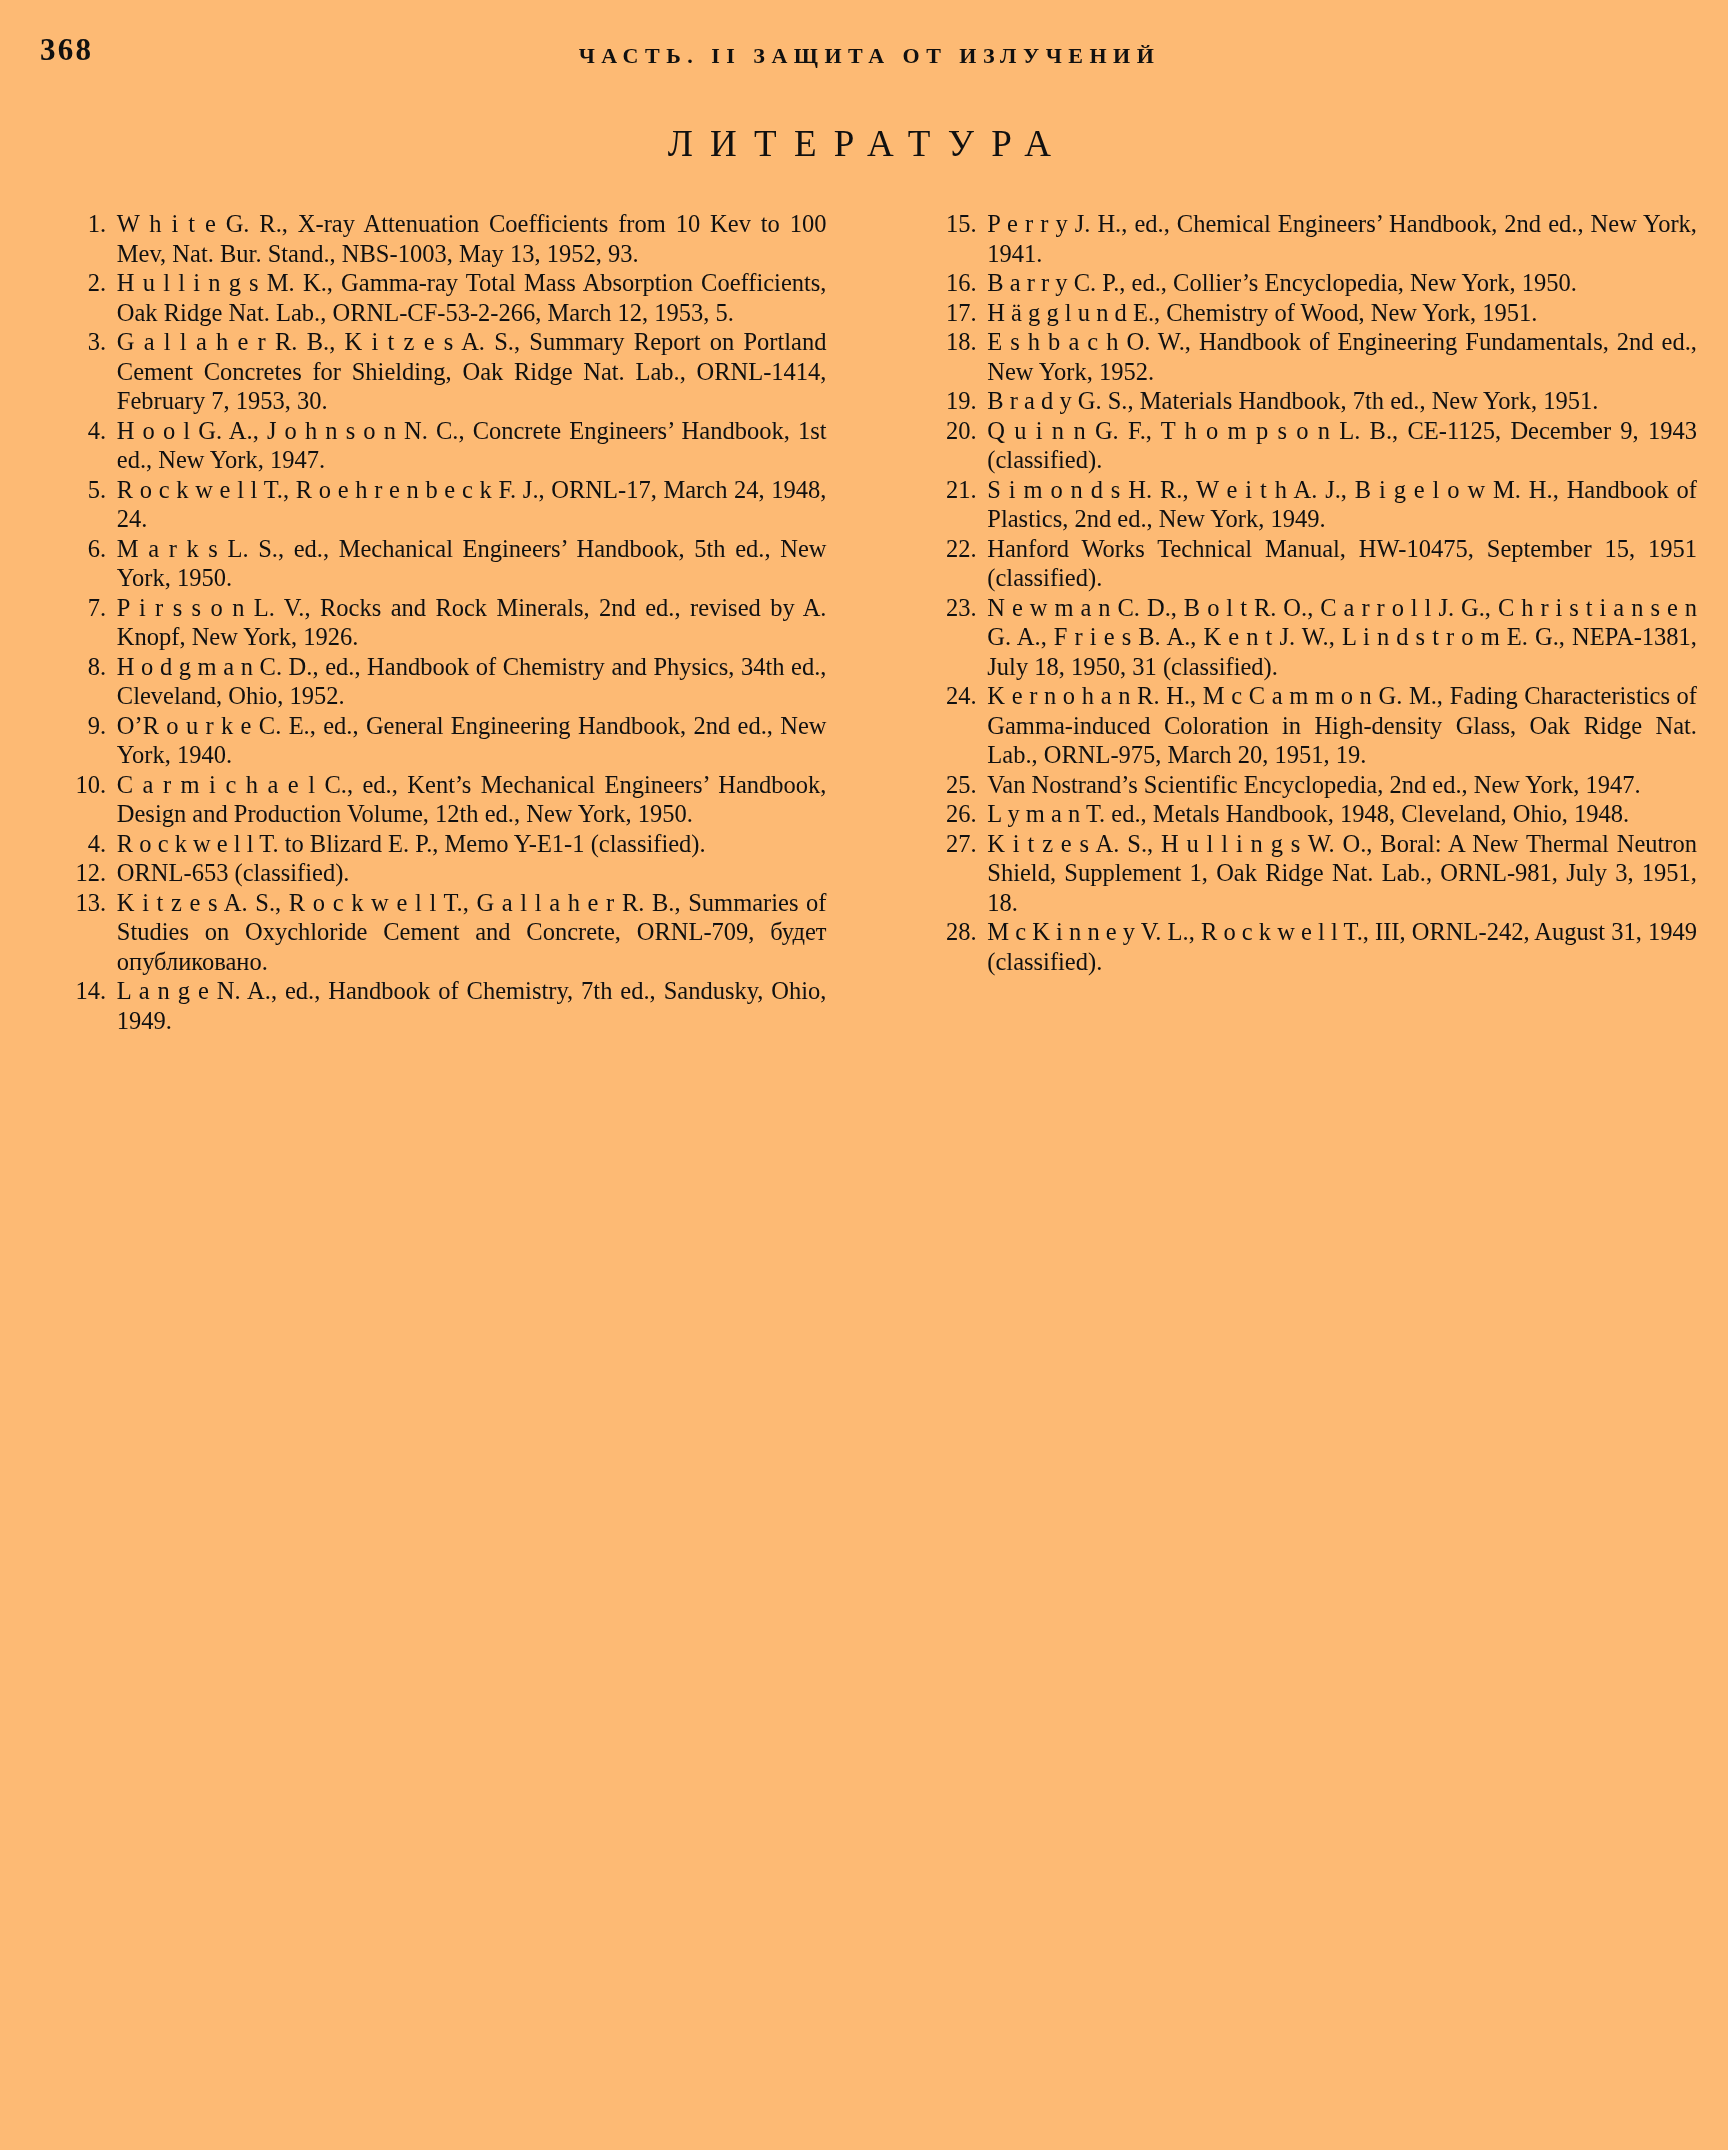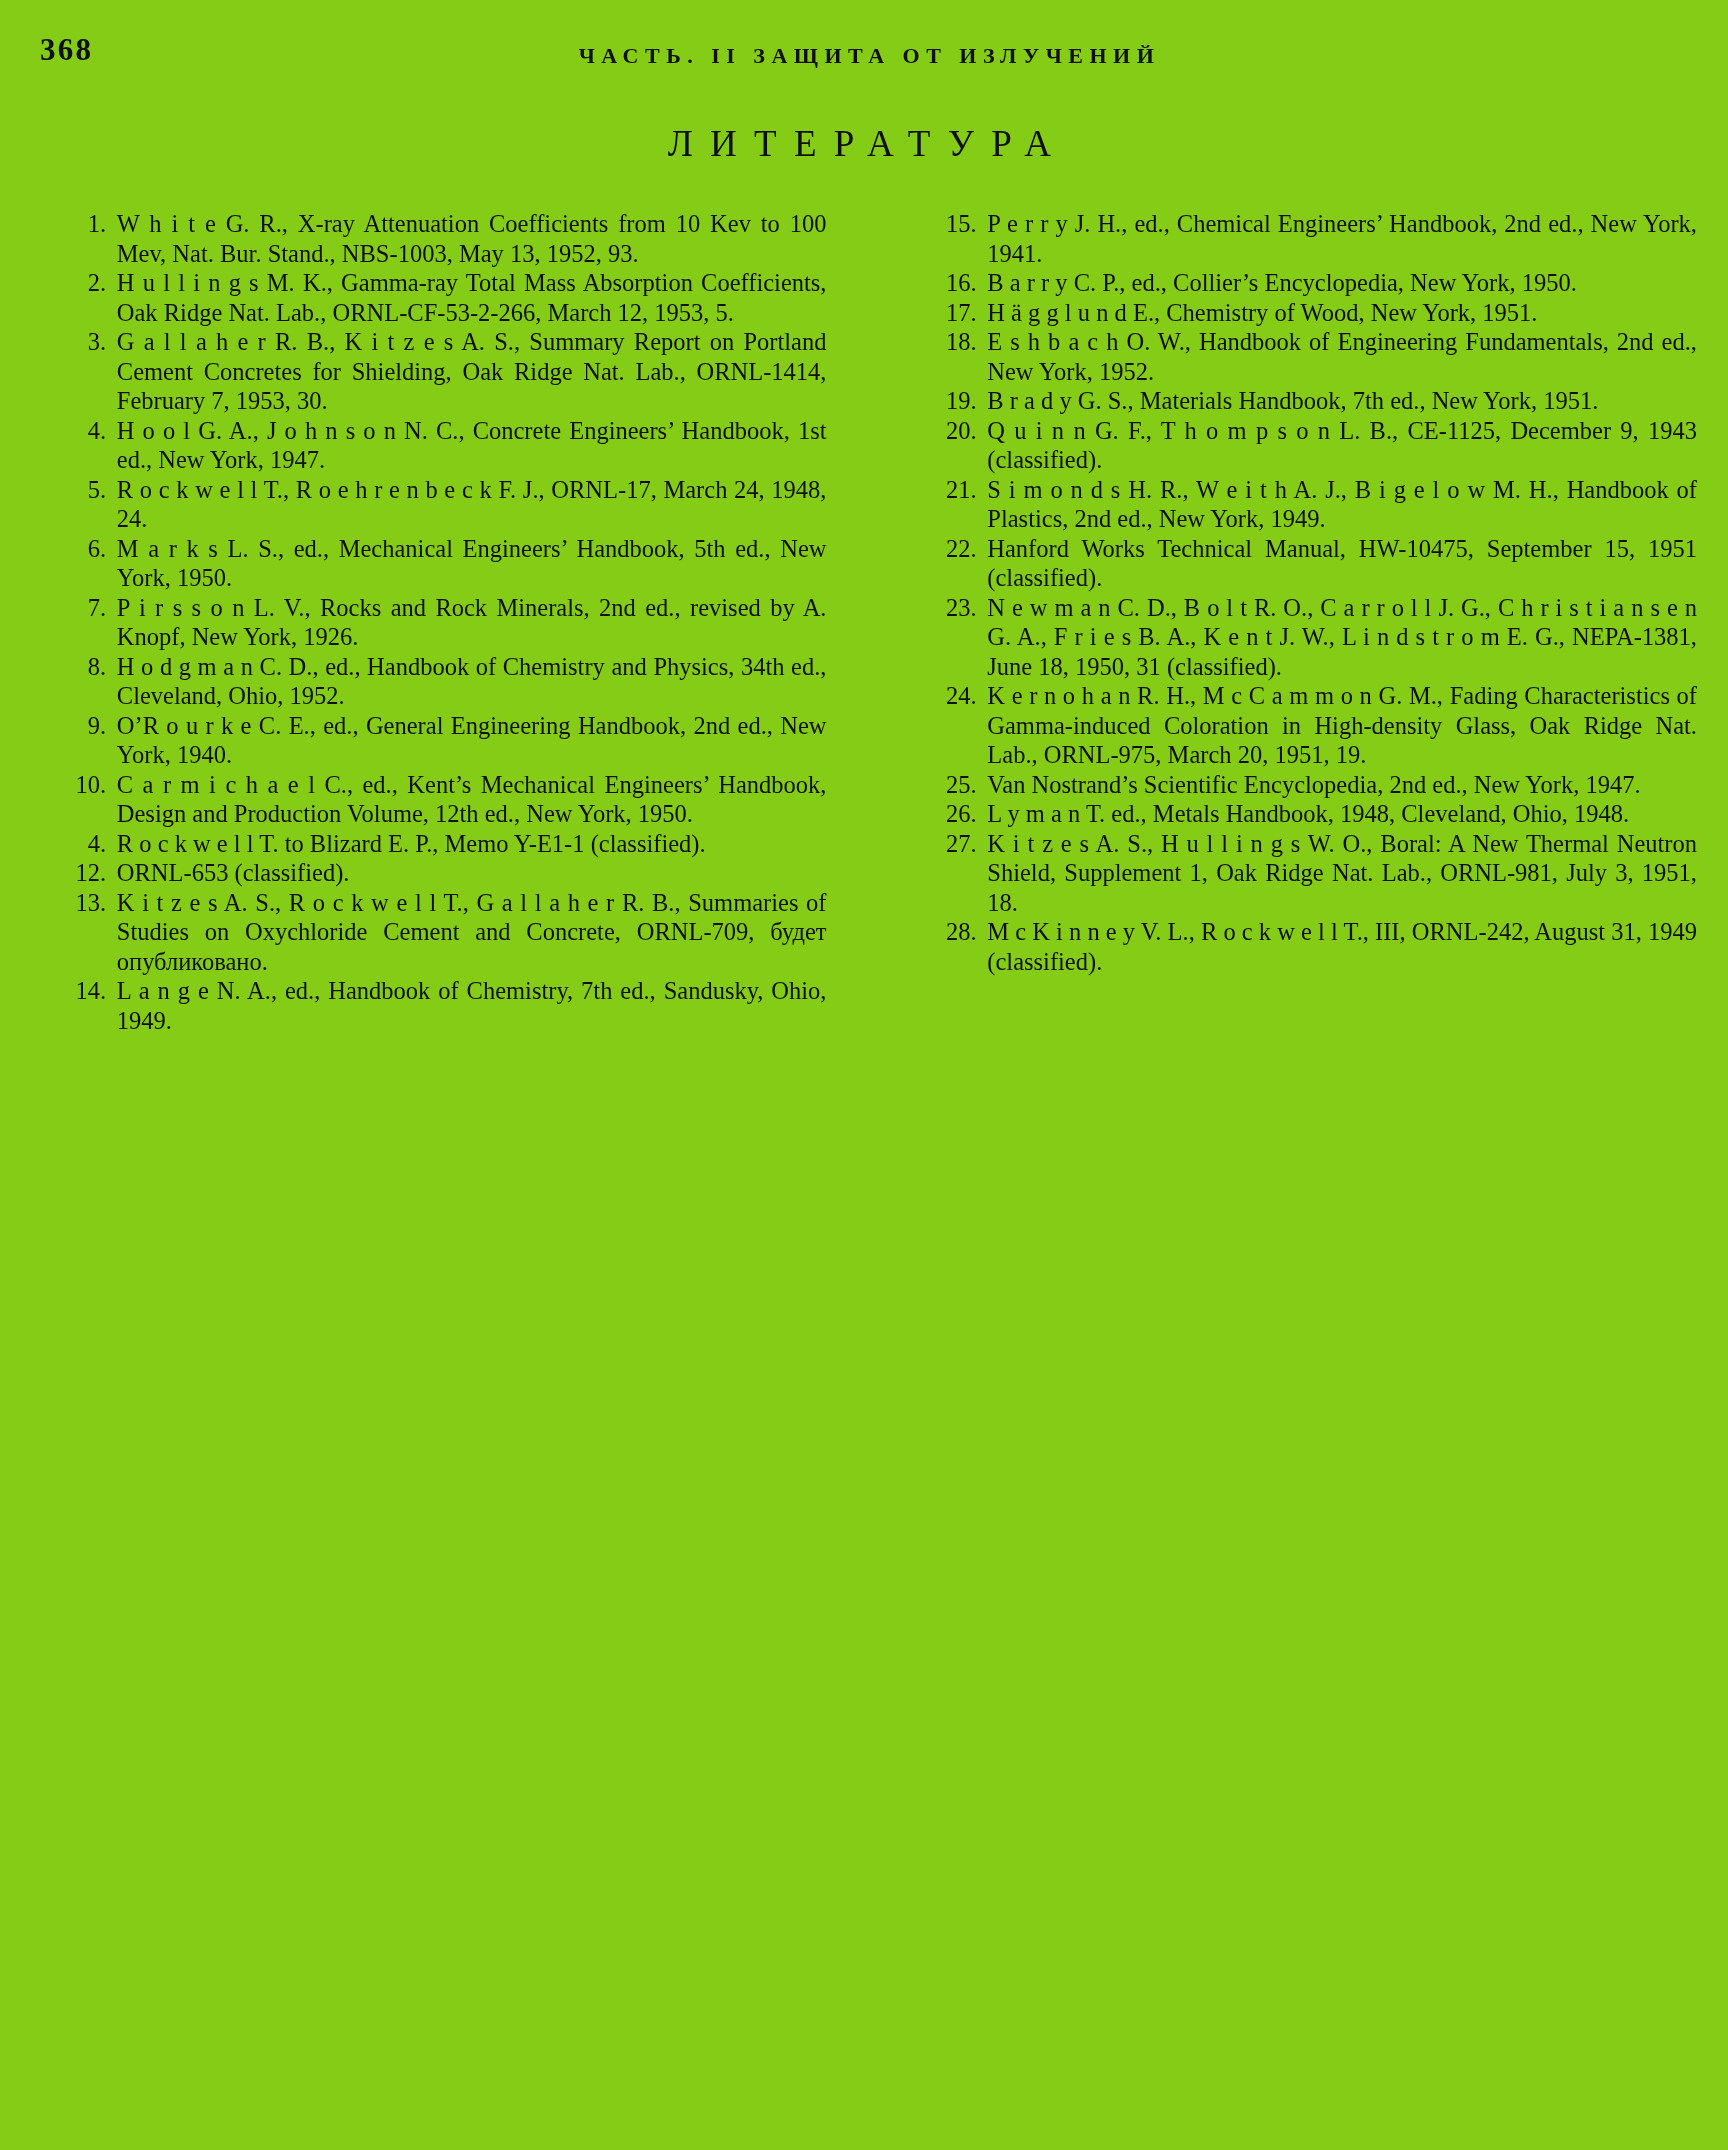--- a/index.html
+++ b/index.html
@@ -1,19 +1,19 @@
 <!DOCTYPE html>
 <html style="font-size:11.5px"><head>
 <meta charset="utf-8">
 <style>
   html,body{margin:0;padding:0;background:#e8e8e6;}
   .page{
     position:relative;
     width:1729px;height:2151px;
-    background:#84cc16;
+    background:#fdba74;
     color:#101010;
     font-family:"Liberation Serif","DejaVu Serif",serif;
     overflow:hidden;
   }
   .pageno{
     position:absolute;left:40px;top:32px;
     font-size:31px;font-weight:700;letter-spacing:2.2px;
   }
   .running-head{
     position:absolute;left:16px;top:43px;width:1707px;
@@ -144,21 +144,21 @@
         <li class="ref">
           <span class="num">21.</span>
           <span class="txt">S i m o n d s H. R., W e i t h A. J., B i g e l o w M. H., Handbook of Plastics, 2nd ed., New York, 1949.</span>
         </li>
         <li class="ref">
           <span class="num">22.</span>
           <span class="txt">Hanford Works Technical Manual, HW-10475, September 15, 1951 (classified).</span>
         </li>
         <li class="ref">
           <span class="num">23.</span>
-          <span class="txt">N e w m a n C. D., B o l t R. O., C a r r o l l J. G., C h r i s t i a n s e n G. A., F r i e s B. A., K e n t J. W., L i n d s t r o m E. G., NEPA-1381, June 18, 1950, 31 (classified).</span>
+          <span class="txt">N e w m a n C. D., B o l t R. O., C a r r o l l J. G., C h r i s t i a n s e n G. A., F r i e s B. A., K e n t J. W., L i n d s t r o m E. G., NEPA-1381, July 18, 1950, 31 (classified).</span>
         </li>
         <li class="ref">
           <span class="num">24.</span>
           <span class="txt">K e r n o h a n R. H., M c C a m m o n G. M., Fading Characteristics of Gamma-induced Coloration in High-density Glass, Oak Ridge Nat. Lab., ORNL-975, March 20, 1951, 19.</span>
         </li>
         <li class="ref">
           <span class="num">25.</span>
           <span class="txt">Van Nostrand’s Scientific Encyclopedia, 2nd ed., New York, 1947.</span>
         </li>
         <li class="ref">

